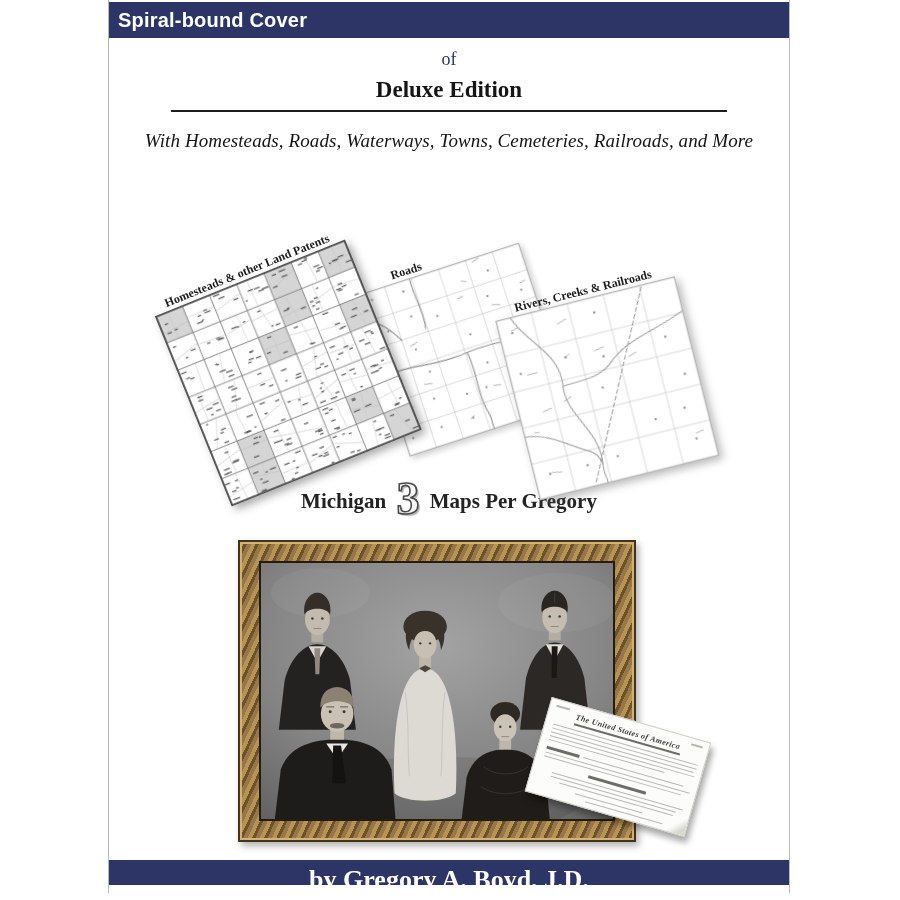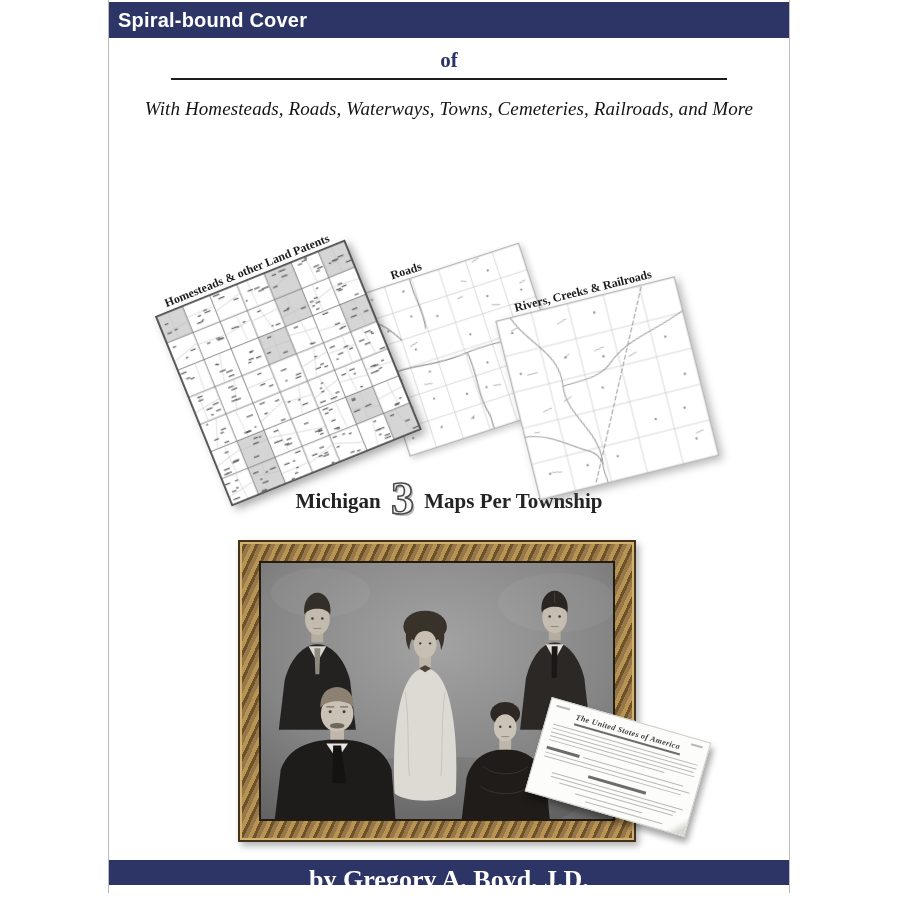--- a/index.html
+++ b/index.html
@@ -8,21 +8,21 @@
   .cover{position:absolute;left:108px;top:0;width:682px;height:893px;background:#fff;
          border-left:1px solid #bcbcbc;border-right:1px solid #bcbcbc;box-sizing:border-box;}
   .banner{position:absolute;left:0;right:0;background:#2d3566;color:#fff;}
   .banner-top{top:2px;height:36px;line-height:36px;
               font-family:"Liberation Sans", sans-serif;font-weight:bold;font-size:20px;
               padding-left:9px;letter-spacing:.2px;}
   .banner-bottom{top:860px;height:25px;line-height:39px;text-align:center;
                  font-weight:bold;font-size:26px;}
   .title-block{position:absolute;top:47px;left:0;right:0;text-align:center;color:#2b3468;}
   .t1{font-size:50px;font-weight:bold;line-height:1.0;}
-  .t-of{font-size:21px;font-weight:bold;line-height:1.0;margin-top:3px;}
+  .t-of{font-size:18px;font-weight:normal;line-height:1.0;margin-top:3px;}
   .t2{font-size:42px;font-weight:bold;line-height:1.05;margin-top:-2px;}
   .t-ed{font-size:23px;font-weight:bold;color:#151515;margin-top:9px;}
   .t-rule{width:556px;height:2px;background:#1d1d1d;margin:7px auto 0 auto;}
   .t-sub{font-size:19px;font-style:italic;color:#141414;margin-top:18px;letter-spacing:.1px;}
   .map{position:absolute;transform-origin:50% 50%;}
   .map-label{font-size:12px;font-weight:bold;color:#1c1c1c;text-align:center;
              height:15px;line-height:14px;white-space:nowrap;}
   .map svg{display:block;background:#fff;}
   .m1 svg{filter:drop-shadow(3px 5px 4px rgba(70,70,70,.45));}
   .m2 svg{filter:drop-shadow(2px 3px 3px rgba(110,110,110,.35));}
@@ -55,20 +55,21 @@
 
 <div class="page">
   <div class="cover">
 
     <div class="banner banner-top">
       <span>Spiral-bound Cover</span>
     </div>
 
     <div class="title-block">
       <div class="t-of">of</div>
+      <div class="t-ed">Deluxe Edition</div>
       <div class="t-rule"></div>
       <div class="t-sub">With Homesteads, Roads, Waterways, Towns, Cemeteries, Railroads, and More</div>
     </div>
 
     <div class="map m2" style="left:268px;top:250px;width:170px;transform:rotate(-18deg);z-index:1;">
       <div class="map-label" style="text-align:left;padding-left:38px;">Roads</div>
       <svg id="svg-roads" width="170" height="170" viewBox="0 0 180 180">
           <rect x="0" y="0" width="180" height="180" fill="#ffffff"></rect>
           <line x1="30" y1="0" x2="30" y2="180" stroke="#c8c8c8" stroke-width="0.7"></line>
           <line x1="0" y1="30" x2="180" y2="30" stroke="#c8c8c8" stroke-width="0.7"></line>
@@ -488,21 +489,21 @@
           <line x1="0" y1="142.85714285714286" x2="200" y2="142.85714285714286" stroke="#787878" stroke-width="0.8"></line>
           <line x1="171.42857142857144" y1="0" x2="171.42857142857144" y2="200" stroke="#787878" stroke-width="0.8"></line>
           <line x1="0" y1="171.42857142857144" x2="200" y2="171.42857142857144" stroke="#787878" stroke-width="0.8"></line>
           <rect x="0.9" y="0.9" width="198.2" height="198.2" fill="none" stroke="#4d4d4d" stroke-width="1.8"></rect>
         </svg>
     </div>
 
     <div class="featuring">
       <span>Michigan</span>
       <span class="num">3</span>
-      <span>Maps Per Township</span>
+      <span>Maps Per Gregory</span>
     </div>
 
     <div class="frame">
       <div class="photo-inner">
         <svg id="svg-photo" viewBox="0 0 356 258" preserveAspectRatio="none">
             <defs>
               <radialGradient id="pg" cx="50%" cy="32%" r="85%">
                 <stop offset="0%" stop-color="#a3a3a3"></stop>
                 <stop offset="60%" stop-color="#848484"></stop>
                 <stop offset="100%" stop-color="#616161"></stop>

